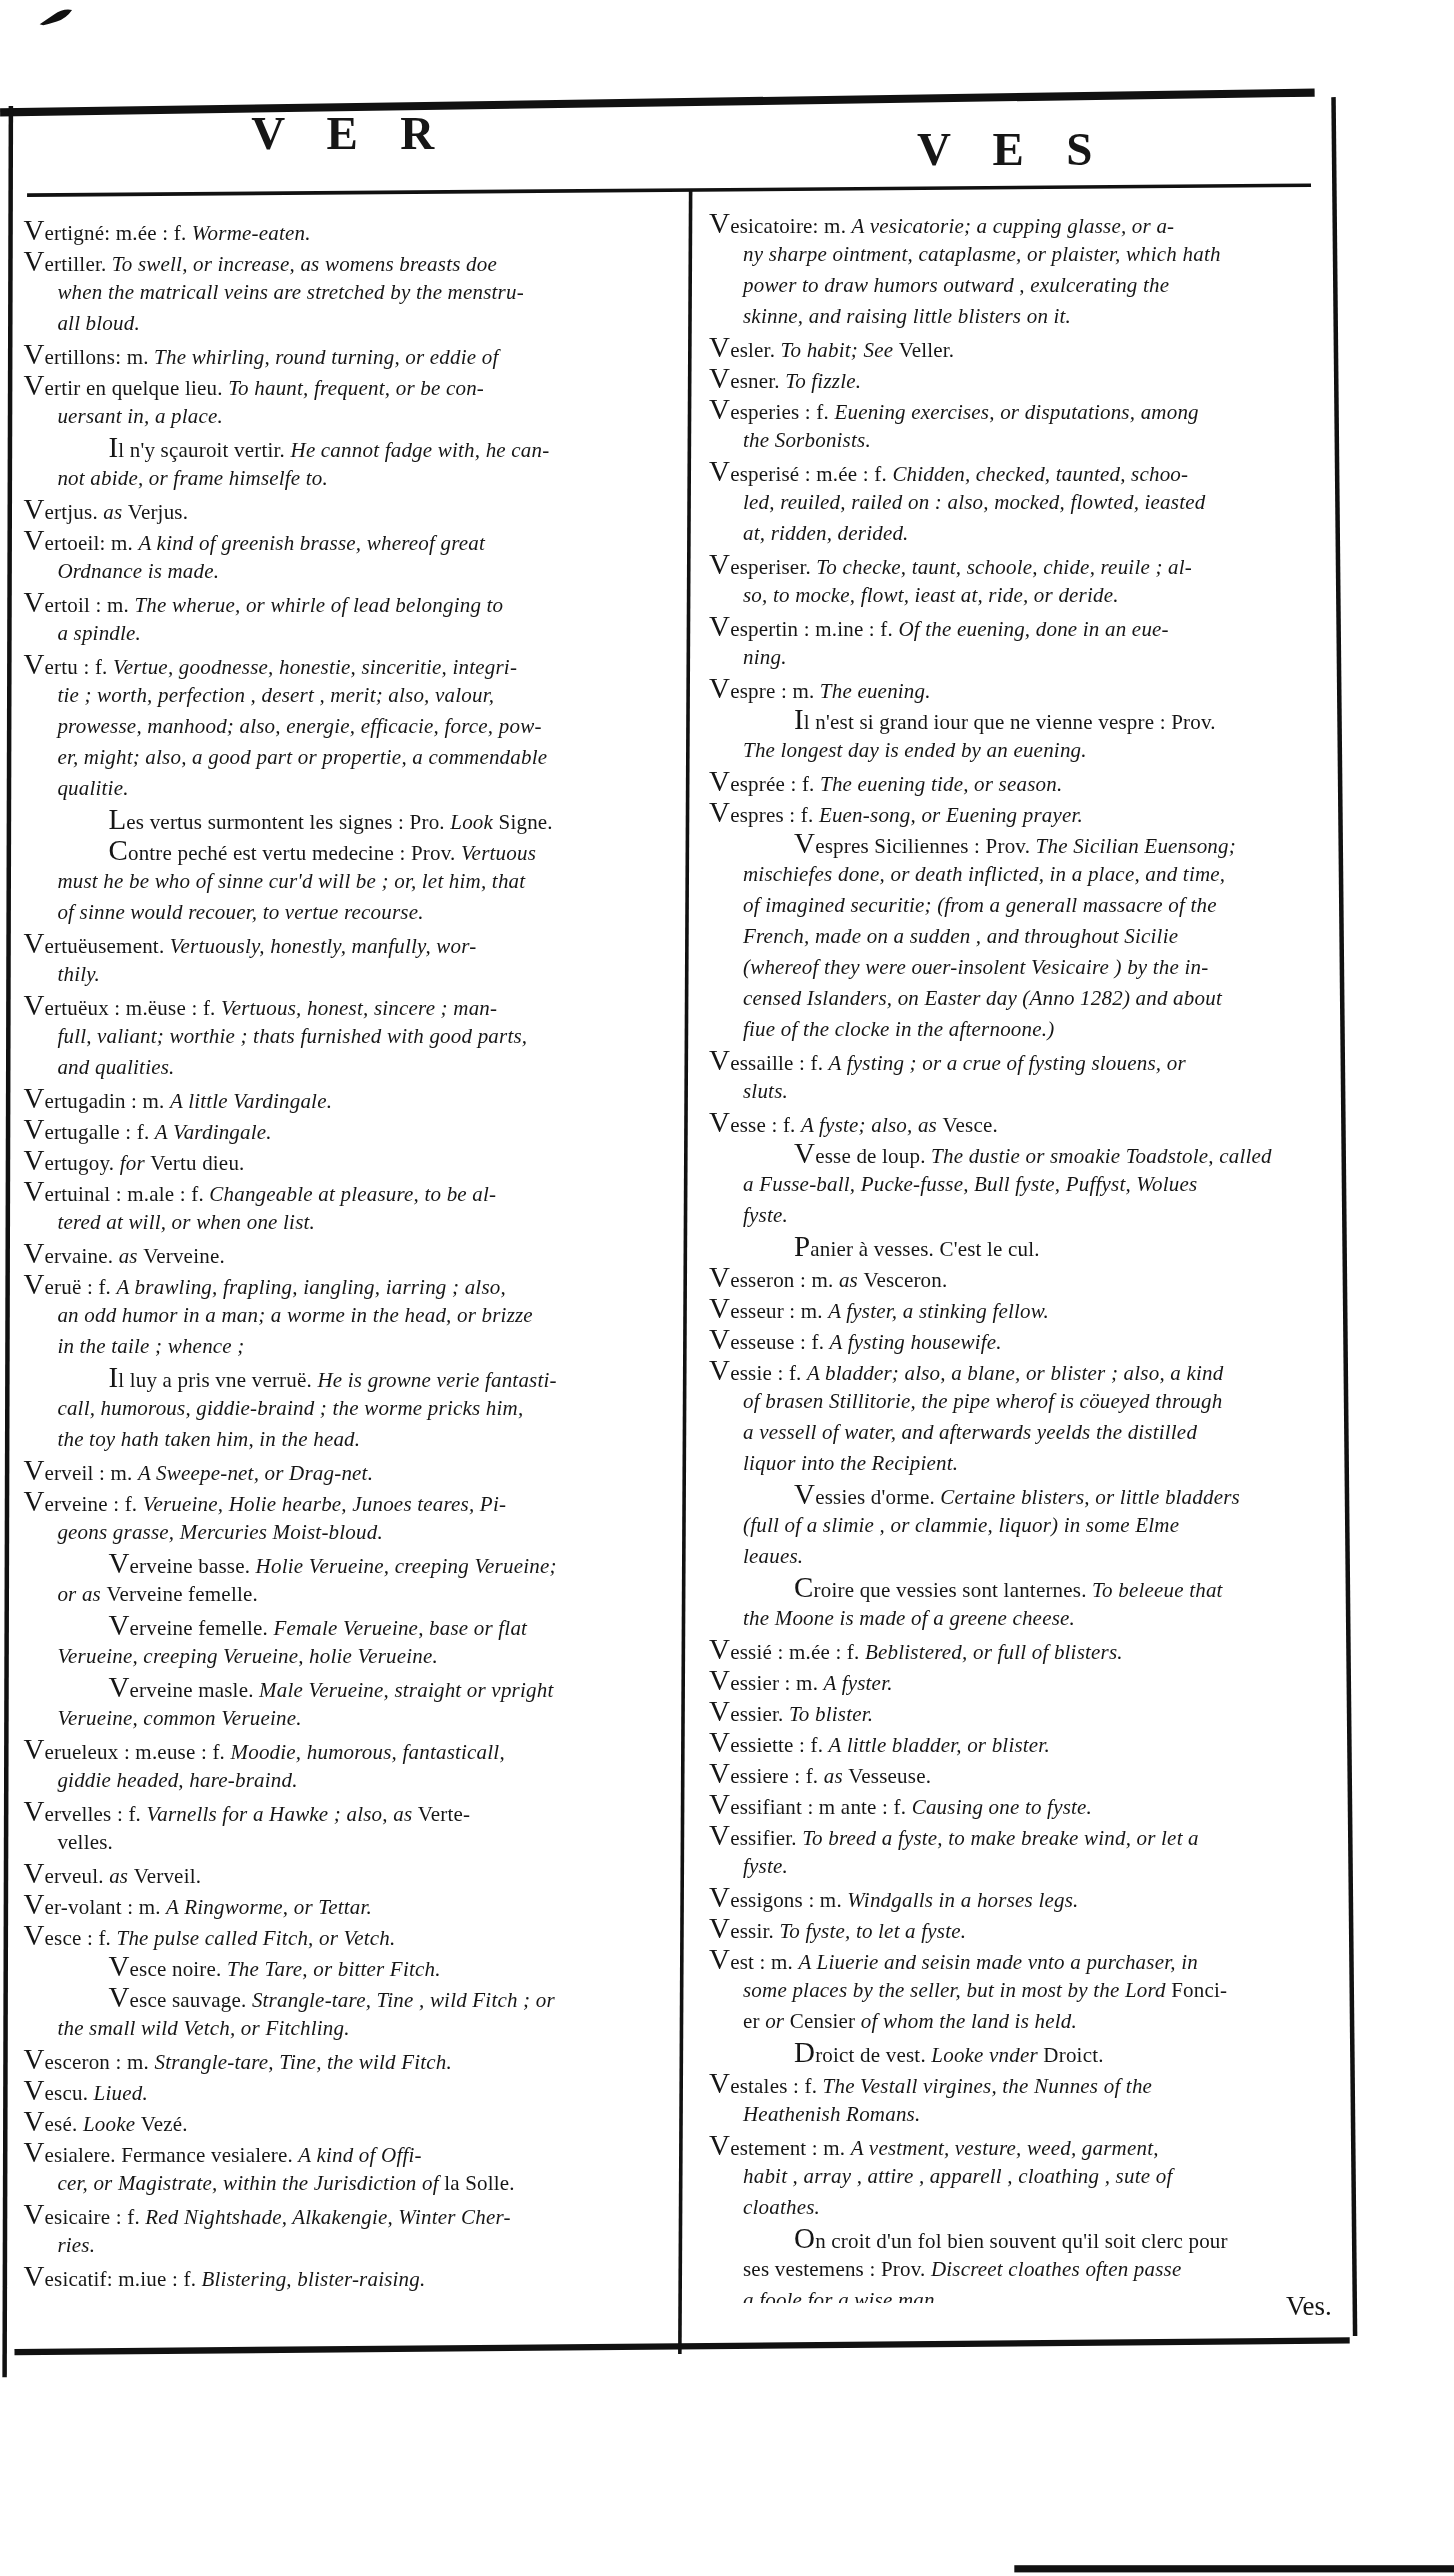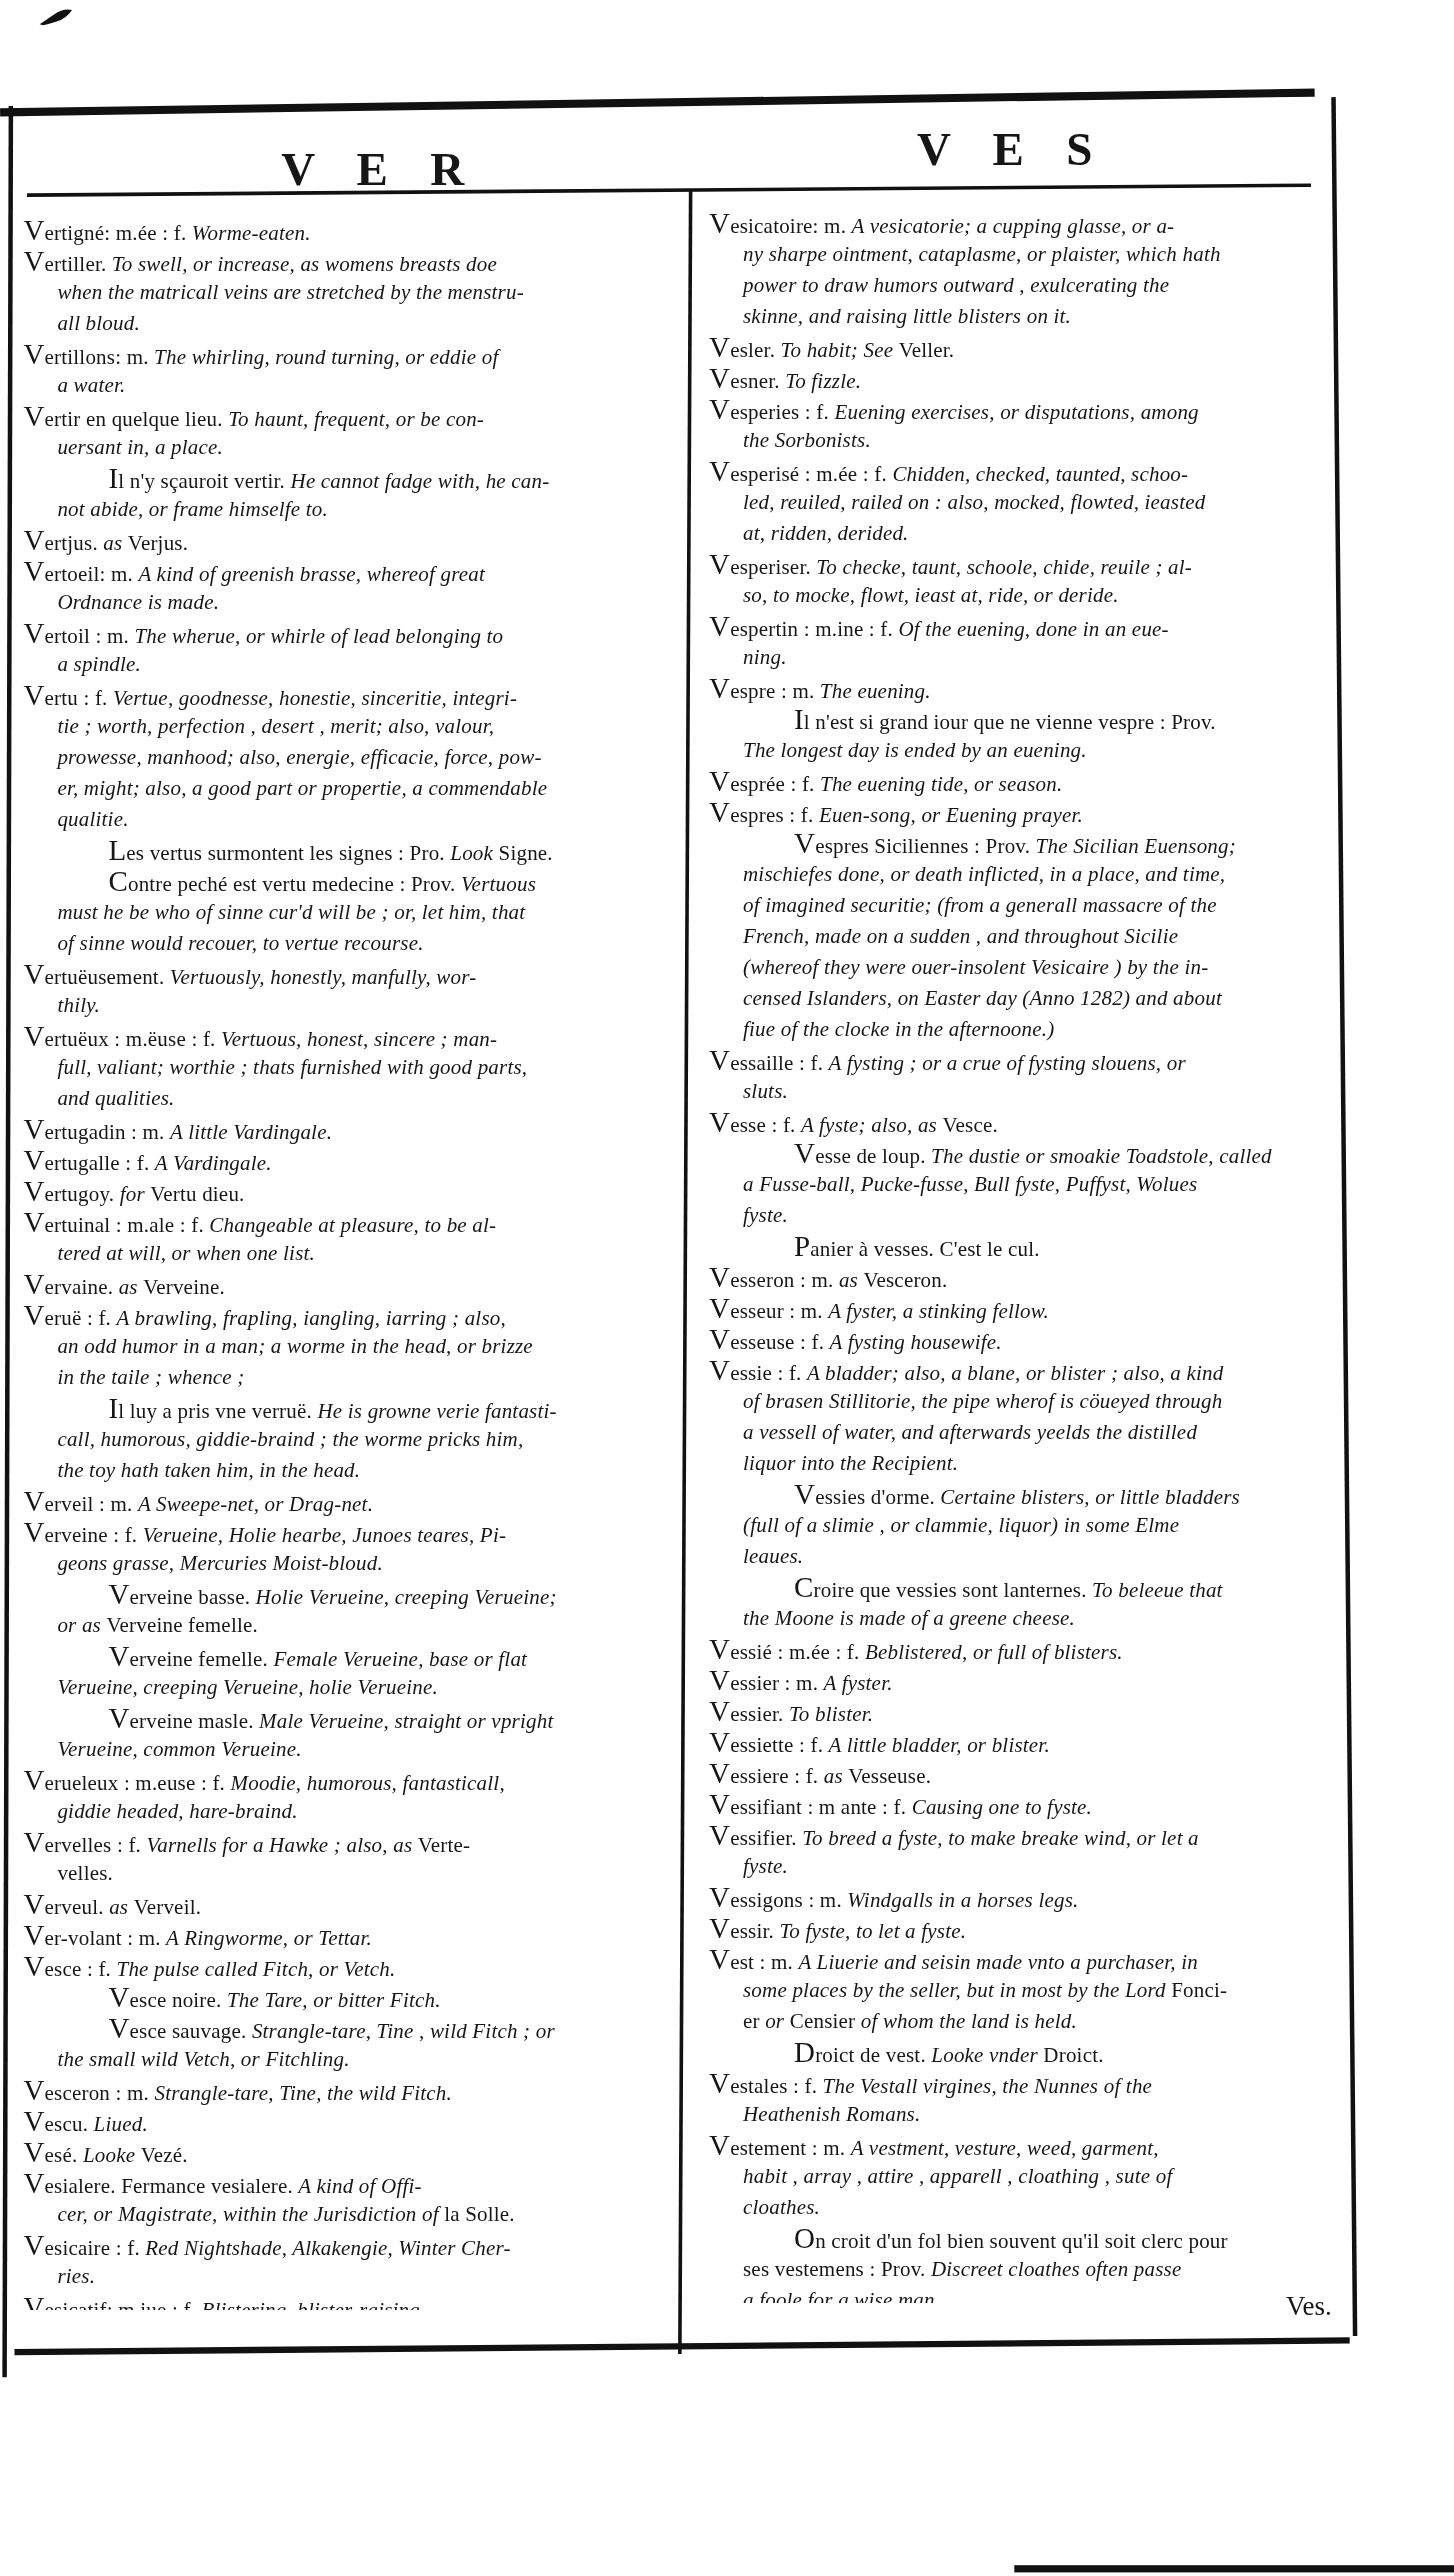--- a/index.html
+++ b/index.html
@@ -12,21 +12,21 @@
     overflow:hidden;
   }
   .frame-svg{position:absolute;left:0;top:0;pointer-events:none;}
   .hdr{
     position:absolute;top:106px;
     font-size:47px;font-weight:bold;
     letter-spacing:12.6px;word-spacing:5.4px;
     transform:translateX(-50%);
     white-space:nowrap;
   }
-  .hdr-left{left:379px;margin-top:36px;}
+  .hdr-left{left:349px;}
   .hdr-right{left:1011px;margin-top:16px;}
   .col{
     position:absolute;top:208px;
     overflow:hidden;
     height:2095px;
   }
   .col-left{left:23.4px;width:662px;margin-top:7px;}
   .col-right{left:709px;width:642px;}
   .line{
     white-space:nowrap;
@@ -72,21 +72,20 @@
 
   <div class="hdr hdr-left">V E R</div>
   <div class="hdr hdr-right">V E S</div>
 
   <div class="col col-left" id="col-left">
       <div class="line ind0"><span class="seg-r">Vertigné: m.ée : f. </span><span class="seg-i">Worme-eaten.</span></div>
       <div class="line ind0"><span class="seg-r">Vertiller. </span><span class="seg-i">To swell, or increase, as womens breasts doe</span></div>
       <div class="line ind1"><span class="seg-i">when the matricall veins are stretched by the menstru-</span></div>
       <div class="line ind1"><span class="seg-i">all bloud.</span></div>
       <div class="line ind0"><span class="seg-r">Vertillons: m. </span><span class="seg-i">The whirling, round turning, or eddie of</span></div>
-      <div class="line ind1"><span class="seg-i">a water.</span></div>
       <div class="line ind0"><span class="seg-r">Vertir en quelque lieu. </span><span class="seg-i">To haunt, frequent, or be con-</span></div>
       <div class="line ind1"><span class="seg-i">uersant in, a place.</span></div>
       <div class="line ind2"><span class="seg-r">Il n'y sçauroit vertir. </span><span class="seg-i">He cannot fadge with, he can-</span></div>
       <div class="line ind1"><span class="seg-i">not abide, or frame himselfe to.</span></div>
       <div class="line ind0"><span class="seg-r">Vertjus. </span><span class="seg-i">as </span><span class="seg-r">Verjus.</span></div>
       <div class="line ind0"><span class="seg-r">Vertoeil: m. </span><span class="seg-i">A kind of greenish brasse, whereof great</span></div>
       <div class="line ind1"><span class="seg-i">Ordnance is made.</span></div>
       <div class="line ind0"><span class="seg-r">Vertoil : m. </span><span class="seg-i">The wherue, or whirle of lead belonging to</span></div>
       <div class="line ind1"><span class="seg-i">a spindle.</span></div>
       <div class="line ind0"><span class="seg-r">Vertu : f. </span><span class="seg-i">Vertue, goodnesse, honestie, sinceritie, integri-</span></div>

